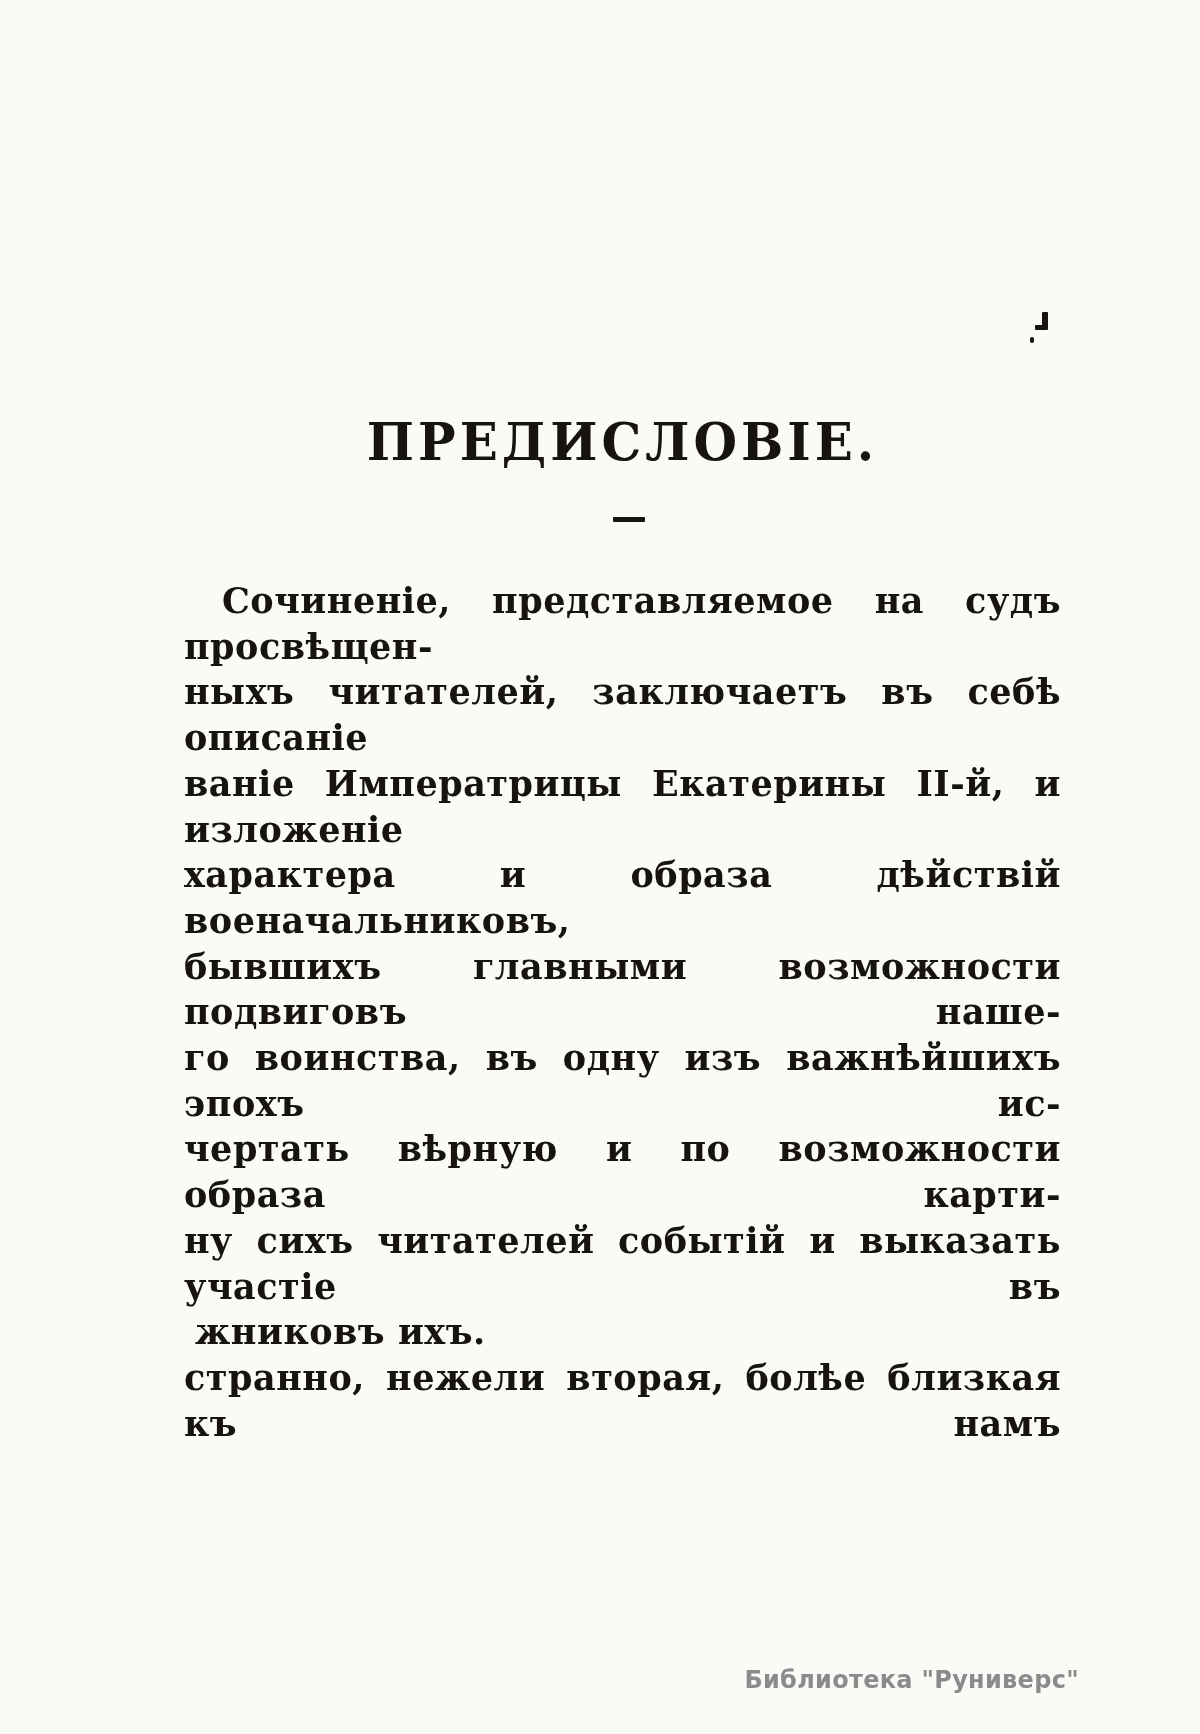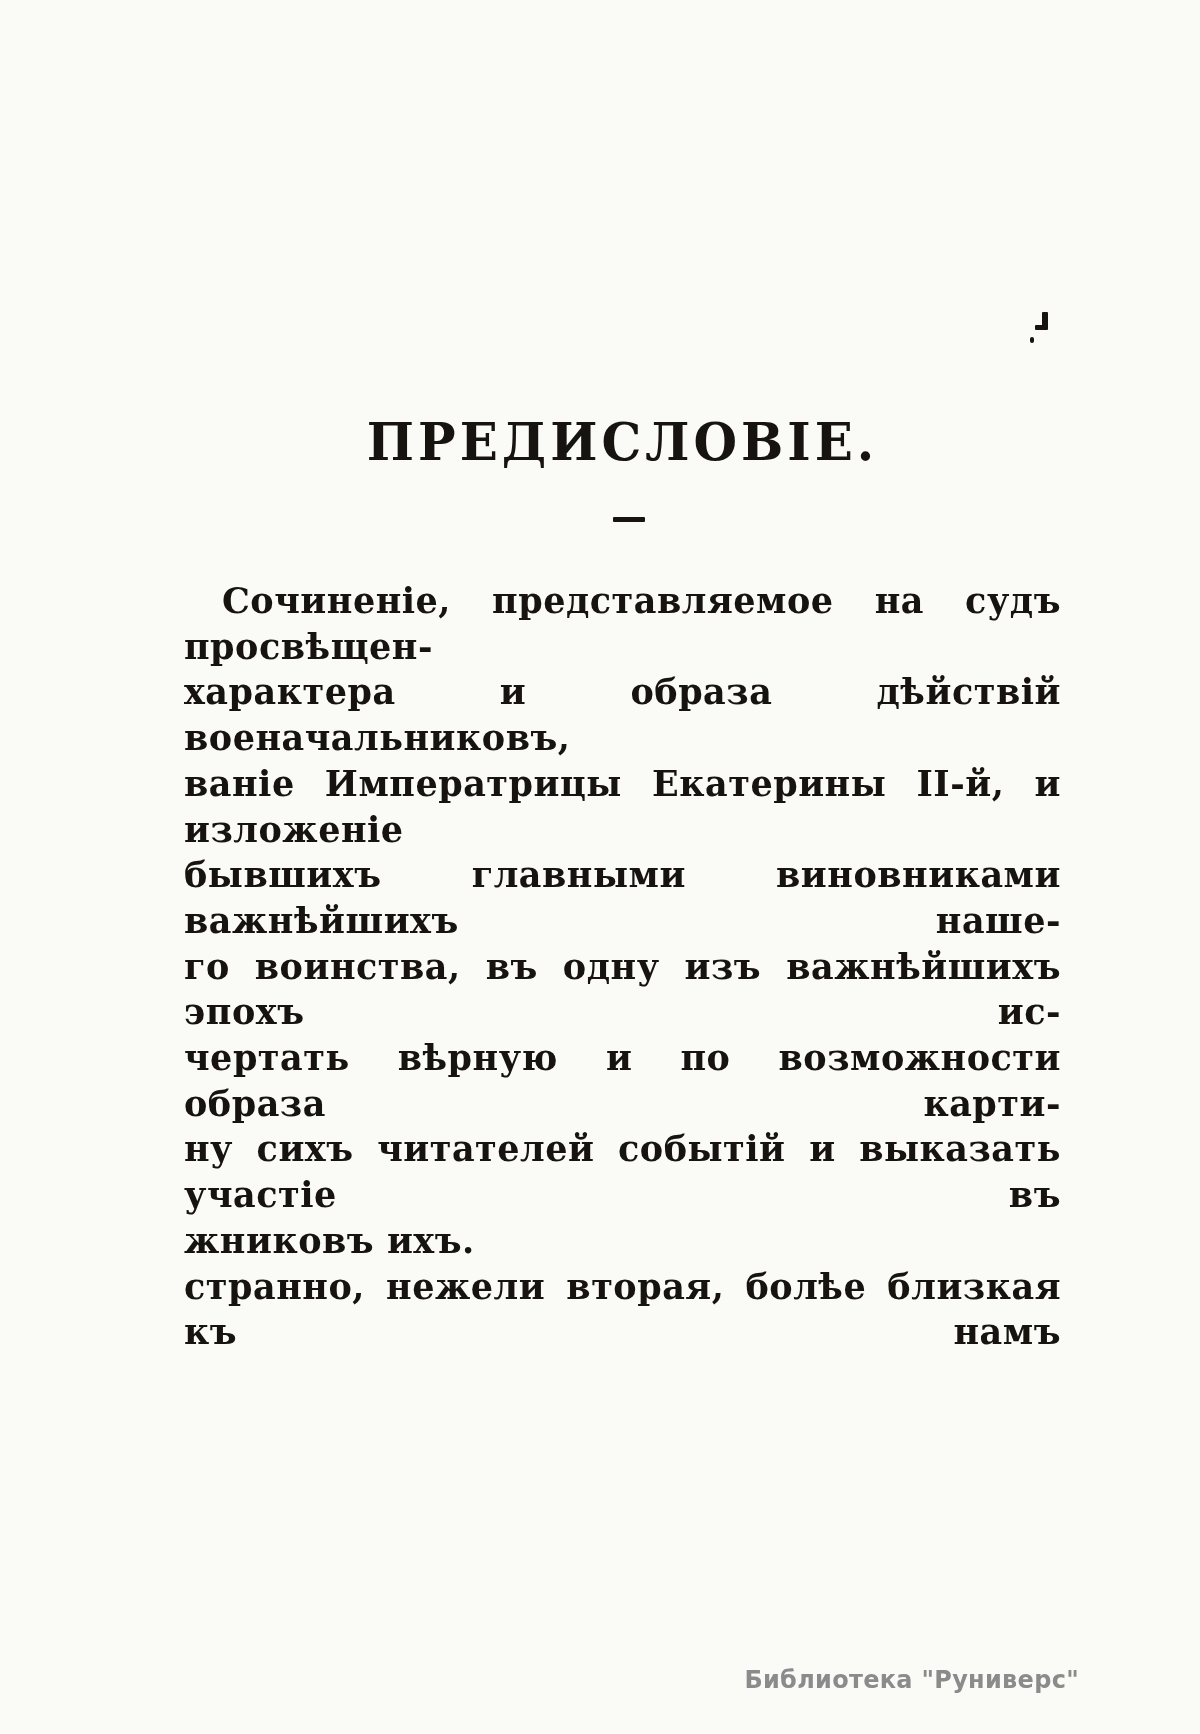--- a/index.html
+++ b/index.html
@@ -65,21 +65,21 @@
     letter-spacing: 0.5px;
     color: #17130f;
   }
   .line {
     text-align: justify;
     text-align-last: justify;
     white-space: normal;
     font-weight: bold;
   }
   .line.indent { text-indent: 38px; }
-  .line.endline { text-align-last: left; }
+  .line.endline { text-align-last: left; margin-left: 11px; }
   .watermark {
     position: absolute;
     right: 137px; top: 1666px;
     font-family: "DejaVu Sans", "Liberation Sans", sans-serif;
     font-weight: 700;
     font-size: 24px;
     letter-spacing: 0.3px;
     color: #8b8b8b;
     white-space: nowrap;
   }
@@ -92,23 +92,24 @@
   <div class="ink-mark-stem"></div>
   <div class="ink-mark-foot"></div>
   <div class="ink-mark-dot"></div>
 
   <div class="page-title">ПРЕДИСЛОВІЕ.</div>
 
   <div class="title-divider"></div>
 
   <div class="text-block">
       <div class="line indent">Сочиненіе, представляемое на судъ просвѣщен-</div>
+      <div class="line">ныхъ читателей, заключаетъ въ себѣ описаніе</div>
+      <div class="line">ваніе Императрицы Екатерины ІІ-й, и изложеніе</div>
       <div class="line">характера и образа дѣйствій военачальниковъ,</div>
-      <div class="line">ваніе Императрицы Екатерины ІІ-й, и изложеніе</div>
-      <div class="line">бывшихъ главными виновниками важнѣйшихъ наше-</div>
+      <div class="line">бывшихъ главными возможности подвиговъ наше-</div>
       <div class="line">го воинства, въ одну изъ важнѣйшихъ эпохъ ис-</div>
       <div class="line">чертать вѣрную и по возможности образа карти-</div>
       <div class="line">ну сихъ читателей событій и выказать участіе въ</div>
       <div class="line endline">жниковъ ихъ.</div>
       <div class="line">странно, нежели вторая, болѣе близкая къ намъ</div>
     </div>
 
   <div class="watermark" style="color: rgb(139, 139, 139);">Библиотека "Руниверс"</div>
 
 </div>

